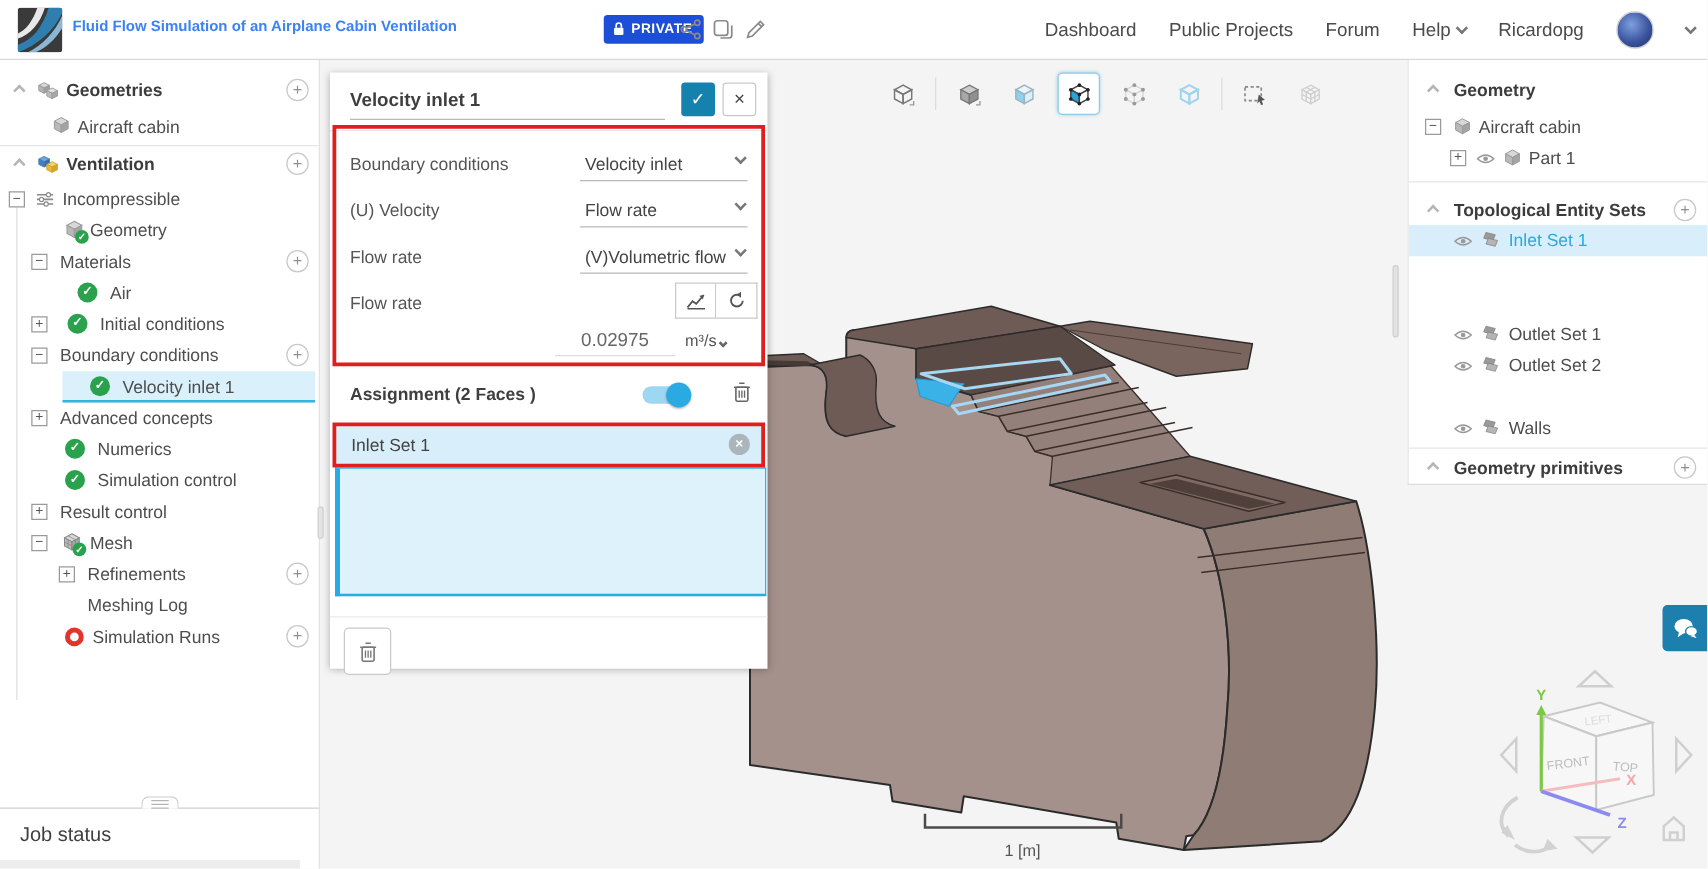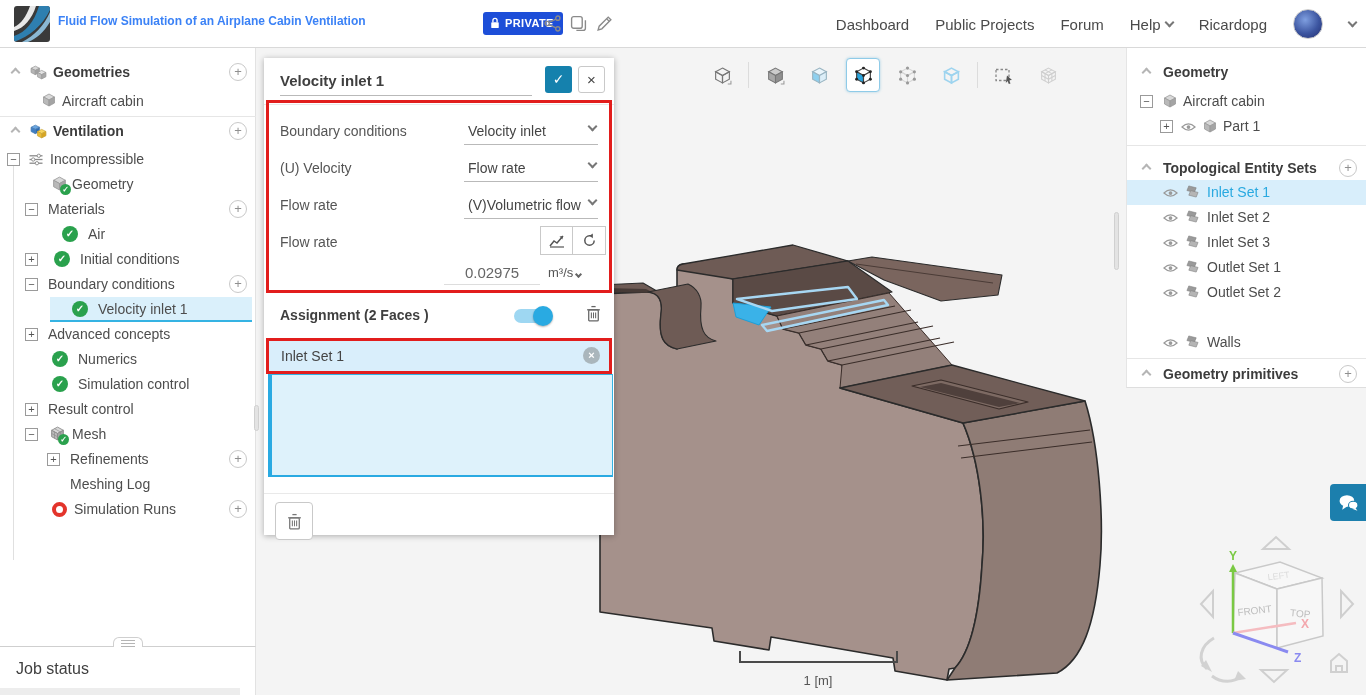--- a/index.html
+++ b/index.html
@@ -625,38 +625,20 @@
 
     <div class="rrow selset" style="top:132px">
       <svg class="tico" style="position:absolute;left:36px;top:8px" width="15" height="10">
           <use href="#sym-eye"></use>
         </svg>
       <svg class="tico" style="position:absolute;left:58px;top:5px" width="15" height="13">
           <use href="#sym-faces"></use>
         </svg>
       <span class="lbl" style="left:80px">Inlet Set 1</span>
     </div>
-    <div class="rrow" style="top:157px">
-      <svg class="tico" style="position:absolute;left:36px;top:8px" width="15" height="10">
-          <use href="#sym-eye"></use>
-        </svg>
-      <svg class="tico" style="position:absolute;left:58px;top:5px" width="15" height="13">
-          <use href="#sym-faces"></use>
-        </svg>
-      <span class="lbl" style="left:80px">Inlet Set 2</span>
-    </div>
-    <div class="rrow" style="top:182px">
-      <svg class="tico" style="position:absolute;left:36px;top:8px" width="15" height="10">
-          <use href="#sym-eye"></use>
-        </svg>
-      <svg class="tico" style="position:absolute;left:58px;top:5px" width="15" height="13">
-          <use href="#sym-faces"></use>
-        </svg>
-      <span class="lbl" style="left:80px">Inlet Set 3</span>
-    </div>
     <div class="rrow" style="top:207px">
       <svg class="tico" style="position:absolute;left:36px;top:8px" width="15" height="10">
           <use href="#sym-eye"></use>
         </svg>
       <svg class="tico" style="position:absolute;left:58px;top:5px" width="15" height="13">
           <use href="#sym-faces"></use>
         </svg>
       <span class="lbl" style="left:80px">Outlet Set 1</span>
     </div>
     <div class="rrow" style="top:232px">

